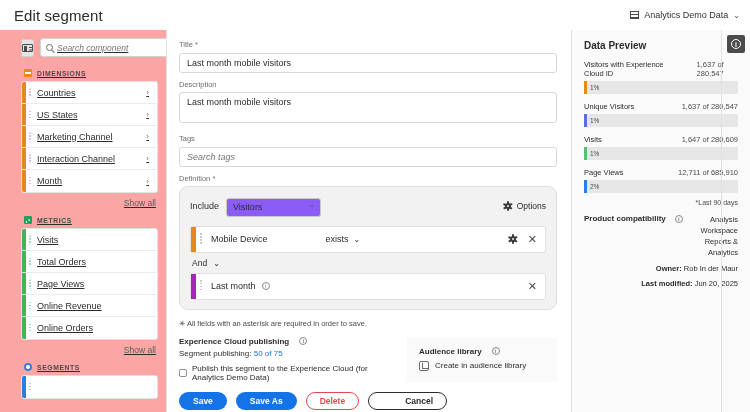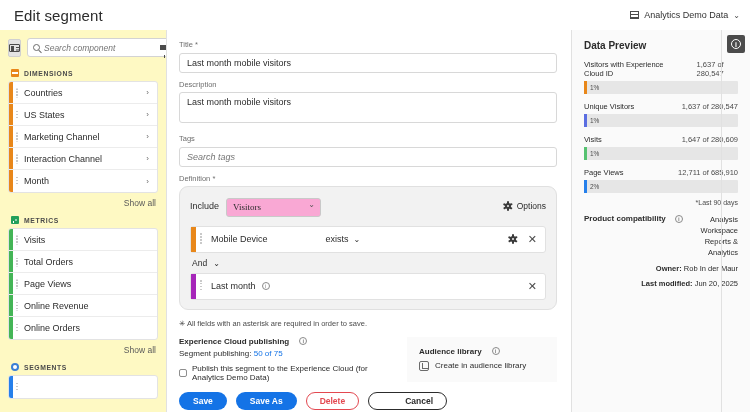--- a/index.html
+++ b/index.html
@@ -25,25 +25,26 @@
   .grid-ico:before { content:""; position:absolute; left:0; right:0; top:2px; height:1px; background:#4b4b4b;}
   .grid-ico:after { content:""; position:absolute; left:0; right:0; top:4.5px; height:1px; background:#4b4b4b;}
   .chev { font-size: 8px; color: #4b4b4b; }
 
   
   .body { display: flex; height: 382px; width: 100%; }
 
   
   .sidebar {
     width: 167px; flex: 0 0 167px;
-    background: #fef9c3;
+    background: #fca5a5;
     border-right: 1px solid #e1e1e1;
-    padding: 6px 0 0 0;
+    padding: 6px 0 0 13px;
     overflow: hidden;
     position: relative;
+    text-decoration: underline;
   }
   .sb-tools { display: flex; align-items: center; gap: 6px; padding: 2px 6px 6px 8px; }
   .sb-panelbtn {
     width: 20px; height: 18px; background: #e4e4e4; border: 1px solid #d0d0d0; border-radius: 2px;
     display:flex; align-items:center; justify-content:center;
   }
   .pico { width: 11px; height: 8px; border: 1px solid #4b4b4b; border-radius:1px; position: relative; }
   .pico:before { content:""; position:absolute; left:1px; top:1.5px; width:3px; height:4.5px; background:#4b4b4b;}
   .pico:after { content:""; position:absolute; left:5.5px; top:2px; width:4px; height:1px; background:#4b4b4b; box-shadow: 0 2.5px 0 #4b4b4b;}
   .searchwrap {
@@ -107,23 +108,23 @@
   .tinput::placeholder, .tarea::placeholder { color: #757575; font-style: italic; }
   .fgroup { margin-bottom: 7px; }
 
   .defbox { background: #f2f2f2; border: 1px solid #e0e0e0; border-radius: 9px; padding: 9px 10px; }
   .defrow1 { display: flex; align-items: center; justify-content: space-between; margin-bottom: 9px; }
   .incl { display: flex; align-items: center; gap: 7px; }
   .incl-lbl { font-size: 9px; color: #2c2c2c; }
   .selwrap { position: relative; width: 95px; }
   .selwrap select {
     width: 100%; height: 19px; appearance: none; -webkit-appearance: none;
-    border: 1px solid #c9c9c9; border-radius: 3px; background: #f9a8d4;
+    border: 1px solid #c9c9c9; border-radius: 3px; background: #8b5cf6;
     font-size: 9px; color: #2c2c2c; padding: 0 16px 0 6px;
-    font-family: Liberation Serif, serif; outline: none;
+    font-family: Liberation Sans, sans-serif; outline: none;
   }
   .selwrap .cv { position: absolute; right: 6px; top: 4px; font-size: 8px; color: #585858; pointer-events: none; }
   .options-btn { display: flex; align-items: center; gap: 4px; font-size: 8.5px; color: #2c2c2c; }
 
   .gear { width: 9px; height: 9px; position: relative; flex:0 0 auto;}
   .gear .g-c { position: absolute; left: 1.5px; top: 1.5px; width: 6px; height: 6px; border-radius: 50%; background: #3b3b3b; }
   .gear .g-c:after { content:""; position:absolute; left: 2px; top: 2px; width: 2px; height: 2px; border-radius: 50%; background: #f2f2f2;}
   .gear .sp { position: absolute; left: 3.7px; top: -0.6px; width: 1.6px; height: 10.2px; background: #3b3b3b; border-radius:1px;}
   .gear .sp.r2 { transform: rotate(60deg); }
   .gear .sp.r3 { transform: rotate(120deg); }

